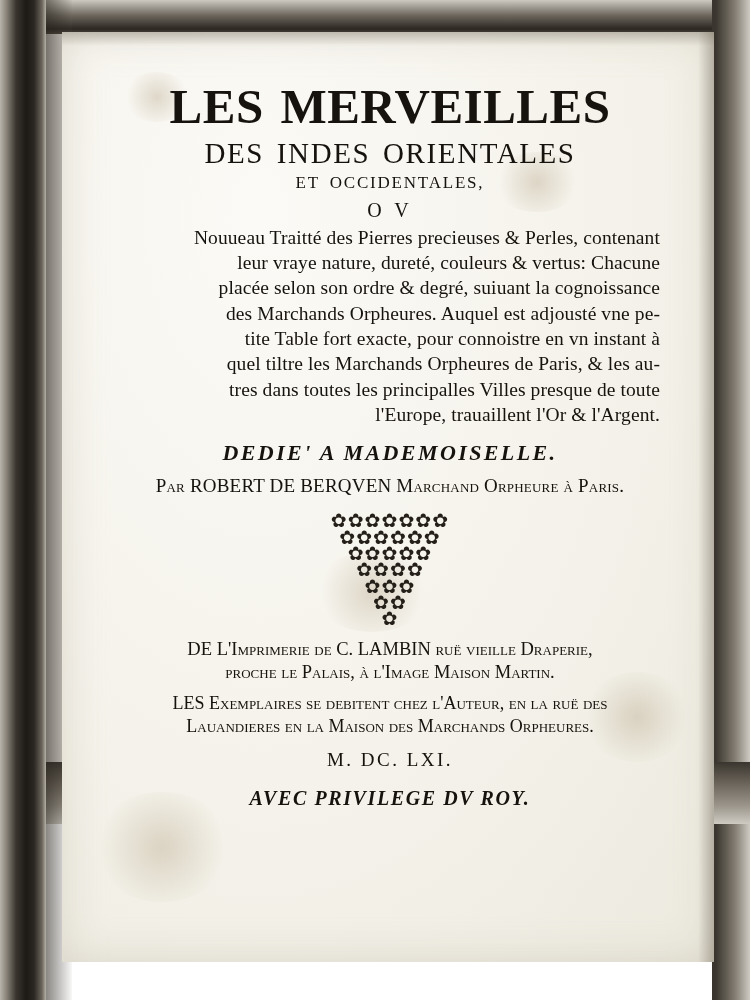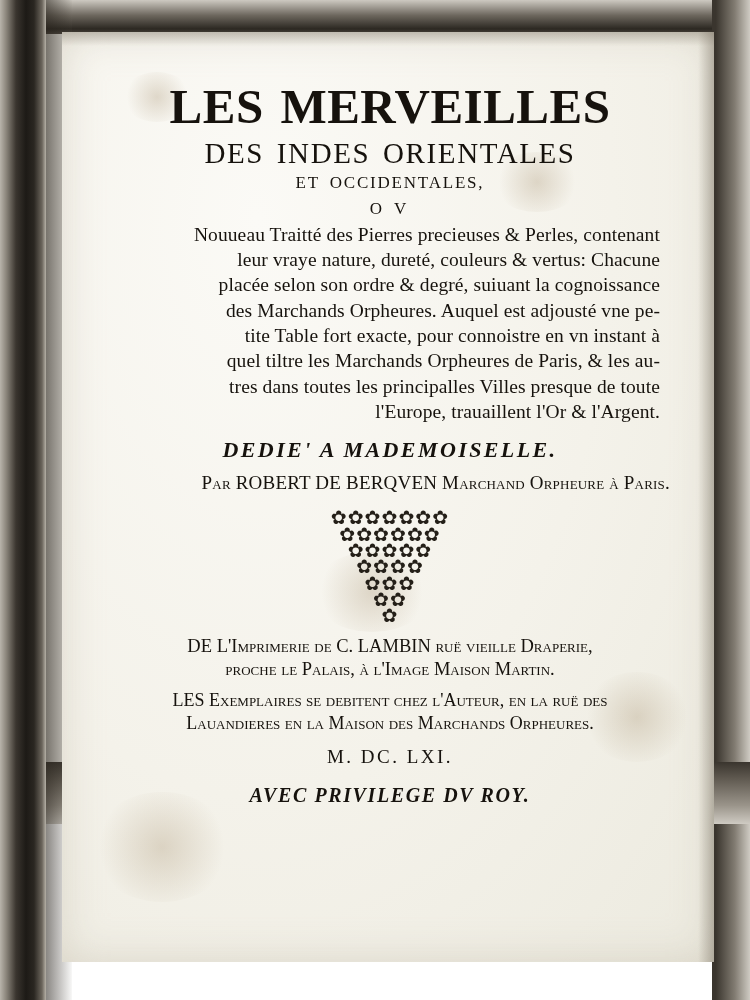--- a/index.html
+++ b/index.html
@@ -137,21 +137,21 @@
     word-spacing: 4px;
   }
   .t-sub2 {
     font-size: 17px;
     letter-spacing: 1.8px;
     line-height: 1.1;
     margin: 0 0 6px 0;
     word-spacing: 4px;
   }
   .t-ou {
-    font-size: 17px;
+    font-size: 20px;
     letter-spacing: 4px;
     margin: 4px 0 3px 0;
   }
 
   .t-body {
     font-size: 19.5px;
     line-height: 1.30;
     text-align: right;
     margin: 0 auto;
     width: 540px;
@@ -163,21 +163,20 @@
     font-size: 22px;
     font-style: italic;
     letter-spacing: 2.4px;
     margin: 13px 0 9px 0;
     font-weight: 600;
   }
   .t-author {
     font-size: 19px;
     margin: 0 0 4px 0;
     letter-spacing: 0.2px;
-    text-align: right;
   }
   .sc { font-variant: small-caps; }
 
   
   .ornament {
     margin: 16px auto 10px auto;
     width: 180px;
     color: #241f18;
     line-height: 0.86;
     font-size: 19px;

